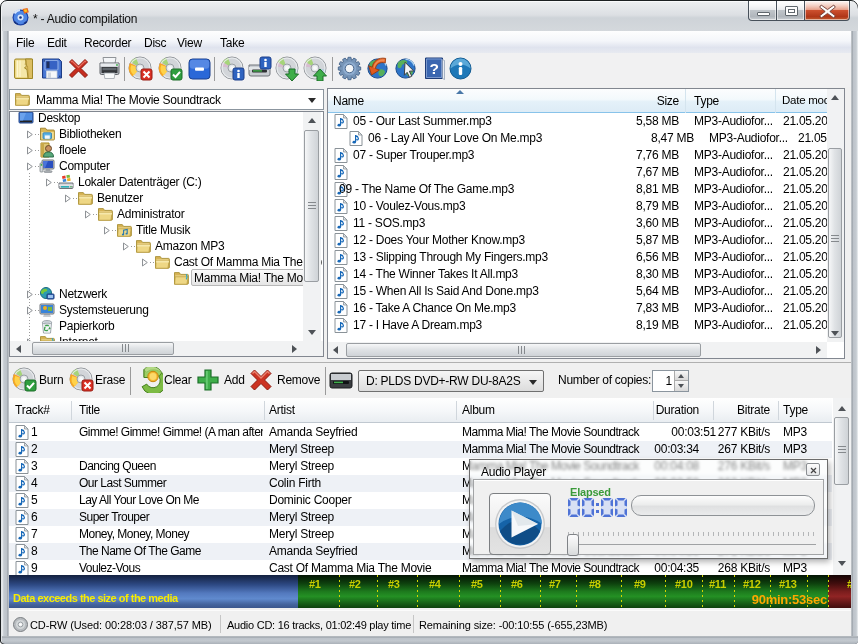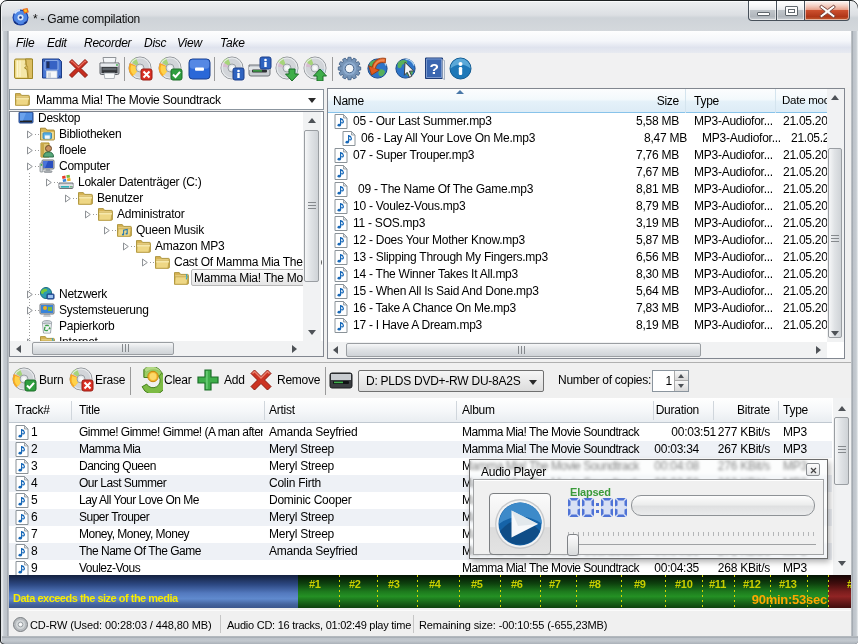--- a/index.html
+++ b/index.html
@@ -13,21 +13,21 @@
 }
 .titlebar { position:absolute; left:1px; top:1px; width:856px; height:29px;
   background:linear-gradient(180deg,#eceef0 0%,#dcdfe3 45%,#ced3d8 55%,#d4d8dc 100%);
   border-radius:7px 7px 0 0; }
 .title-text { position:absolute; left:31px; top:10px; font-size:12px; color:#101010; }
 .wbtn { position:absolute; top:0; height:20px; border:1px solid #47505a; border-top:none; box-shadow:inset 0 0 0 1px rgba(255,255,255,.55); }
 .wbtn .sheen { position:absolute; left:0; top:0; width:100%; height:9px; background:linear-gradient(180deg,rgba(255,255,255,.95),rgba(255,255,255,.35)); }
 .client { position:absolute; left:8px; top:30px; width:842px; height:606px; background:#f0f0f0; }
 .menubar { position:absolute; left:8px; top:30px; width:842px; height:22px;
   background:linear-gradient(180deg,#fefefe 0%,#f4f6fa 45%,#dfe3ee 75%,#e7eaf1 100%); }
-.menubar span { position:absolute; top:5px;font-style:italic; }
+.menubar span { position:absolute; top:5px; }
 .toolbar { position:absolute; left:8px; top:52px; width:842px; height:34px; background:#f1f1f2; }
 .tsep { position:absolute; top:56px; width:1px; height:24px; background:#9a9a9a; }
 .ticon { position:absolute; top:55px; width:25px; height:25px; }
 .panel { position:absolute; background:#fff; border:1px solid #828790; }
 .combo { position:absolute; left:8px; top:88px; width:315px; height:21px; background:#fff; border:1px solid #8b959e; }
 .sb-thumb { position:absolute; background:linear-gradient(90deg,#f6f7f8,#e0e3e6 45%,#cfd3d7); border:1px solid #9a9ea2; border-radius:2px; }
 .sb-thumbh { position:absolute; background:linear-gradient(180deg,#f6f7f8,#e0e3e6 45%,#cfd3d7); border:1px solid #9a9ea2; border-radius:2px; }
 .tri-u { width:0;height:0;border-left:4px solid transparent;border-right:4px solid transparent;border-bottom:5px solid #4e5257; position:absolute; }
 .tri-d { width:0;height:0;border-left:4px solid transparent;border-right:4px solid transparent;border-top:5px solid #4e5257; position:absolute; }
 .tri-l { width:0;height:0;border-top:4px solid transparent;border-bottom:4px solid transparent;border-right:5px solid #4e5257; position:absolute; }
@@ -53,21 +53,21 @@
 <svg class="abs" style="left:10px;top:6px" width="18" height="18" viewBox="0 0 18 18">
 <circle cx="8.5" cy="9.5" r="8" fill="#1e44a8"></circle>
 <circle cx="8.5" cy="9.5" r="6.8" fill="#4f86e4"></circle>
 <path d="M2.5 5.5 a7.5 7.5 0 0 1 5.5 -3.4" stroke="#d8e6fa" stroke-width="2" fill="none"></path>
 <circle cx="8.5" cy="9.5" r="3" fill="#d8e6fa"></circle>
 <circle cx="8.5" cy="9.5" r="1.3" fill="#16317e"></circle>
 <path d="M2.2 13.5 q1.5 2 3.5 2.6 M12 15.5 q1.8 -.8 2.8 -2" stroke="#16317e" stroke-width="1.6" fill="none"></path>
 <path d="M10.5 1 L15.5 0 L16.8 4.2 L12.3 5.8 Z" fill="#e8641e"></path>
 <path d="M11.8 1.8 L14.6 1.2 L15.3 3.5 L12.8 4.3 Z" fill="#f8c81e"></path>
 </svg>
-<span class="title-text">* - Game compilation</span>
+<span class="title-text">* - Audio compilation</span>
 </div>
 <div class="wbtn" style="left:747px;width:29px;border-radius:0 0 0 4px;background:linear-gradient(180deg,#f5f6f7 0%,#dcdfe2 45%,#bfc4c9 50%,#b0b6bc 82%,#ccd0d4 100%)">
 <div class="sheen" style="border-radius:0 0 0 0"></div>
 <div class="abs" style="left:8px;top:11px;width:13px;height:4px;background:#fdfdfd;border:1px solid #60676d;border-radius:1px"></div>
 </div>
 <div class="wbtn" style="left:775px;width:29px;background:linear-gradient(180deg,#f5f6f7 0%,#dcdfe2 45%,#bfc4c9 50%,#b0b6bc 82%,#ccd0d4 100%)">
 <div class="sheen"></div>
 <div class="abs" style="left:8px;top:5px;width:13px;height:10px;border:1px solid #60676d;border-radius:1px;background:#fdfdfd"></div>
 <div class="abs" style="left:11px;top:8px;width:7px;height:4px;border:1px solid #60676d;background:#fff"></div>
 </div>
@@ -339,21 +339,21 @@
         </svg>
         <div class="abs" style="left:102px;top:8px;width:4px;height:1px;background:repeating-linear-gradient(90deg,#9a9a9a 0 1px,rgba(0,0,0,0) 1px 3px)"></div>
         <div class="abs" style="left:106px;top:0px"><svg width="16" height="16" viewBox="0 0 16 16">
 <path d="M1.5 2.6 h4.8 l1.3 1.8 h6.9 q.9 0 .9 .9 v8 q0 .9 -.9 .9 H1.5 Z" fill="#d7b456" stroke="#a08828" stroke-width=".8"></path>
 <path d="M2.4 5.6 h11.9 v.9 H2.4 Z" fill="#f8edb6"></path>
 <path d="M2.2 6.8 H15.1 L13.9 14.2 H1.7 Z" fill="#eed785" stroke="#b19436" stroke-width=".6"></path>
 <path d="M7.6 12.4 V8.2 l3.6 -.8 v4.2" stroke="#2a7ab0" stroke-width="1.1" fill="none"></path>
 <ellipse cx="7" cy="12.5" rx="1.1" ry=".9" fill="#2a7ab0"></ellipse>
 <ellipse cx="10.6" cy="11.7" rx="1.1" ry=".9" fill="#2a7ab0"></ellipse>
 </svg></div>
-        <span class="abs" style="left:126px;top:0px">Queen Musik</span>
+        <span class="abs" style="left:126px;top:0px">Title Musik</span>
       </div>
 <div class="trow" style="left:0;top:126px;width:315px">
         <svg class="texp" style="left:112px;top:4px" width="8" height="9" viewBox="0 0 8 9">
           <path d="M1.5 1 L6.3 4.5 L1.5 8 Z" fill="#fcfcfc" stroke="#8e9296" stroke-width="1"></path>
         </svg>
         <div class="abs" style="left:121px;top:8px;width:4px;height:1px;background:repeating-linear-gradient(90deg,#9a9a9a 0 1px,rgba(0,0,0,0) 1px 3px)"></div>
         <div class="abs" style="left:125px;top:0px"><svg width="16" height="16" viewBox="0 0 16 16">
 <path d="M1.5 2.6 h4.8 l1.3 1.8 h6.9 q.9 0 .9 .9 v8 q0 .9 -.9 .9 H1.5 Z" fill="#d7b456" stroke="#a08828" stroke-width=".8"></path>
 <path d="M2.4 5.6 h11.9 v.9 H2.4 Z" fill="#f8edb6"></path>
 <path d="M2.2 6.8 H15.1 L13.9 14.2 H1.7 Z" fill="#eed785" stroke="#b19436" stroke-width=".6"></path>
@@ -464,21 +464,21 @@
 <path d="M1 .5 h8.5 L13 4 v10.5 H1 Z" fill="#fff" stroke="#8a9298" stroke-width="1"></path>
 <path d="M9.5 .5 L13 4 H9.5 Z" fill="#dce4ea" stroke="#8a9298" stroke-width=".8"></path>
 <path d="M6.6 11 V4.6 q2.4 .4 2.8 3 q-.3 2 -2 1" stroke="#1768b8" stroke-width="1.2" fill="none"></path>
 <ellipse cx="5.2" cy="11.2" rx="1.7" ry="1.35" fill="#1768b8"></ellipse>
 </svg></div>
 <span class="abs" style="left:23px;padding:0 2px">05 - Our Last Summer.mp3</span>
 <span class="abs" style="right:149px">5,58 MB</span>
 <span class="abs" style="left:366px">MP3-Audiofor...</span>
 <span class="cell" style="left:455px;width:44px">21.05.200</span>
 </div>
-<div class="lrow" style="left:8px;top:41px;width:500px">
+<div class="lrow" style="left:15px;top:41px;width:500px">
 <div class="abs" style="left:6px;top:1px"><svg width="14" height="15" viewBox="0 0 14 15">
 <path d="M1 .5 h8.5 L13 4 v10.5 H1 Z" fill="#fff" stroke="#8a9298" stroke-width="1"></path>
 <path d="M9.5 .5 L13 4 H9.5 Z" fill="#dce4ea" stroke="#8a9298" stroke-width=".8"></path>
 <path d="M6.6 11 V4.6 q2.4 .4 2.8 3 q-.3 2 -2 1" stroke="#1768b8" stroke-width="1.2" fill="none"></path>
 <ellipse cx="5.2" cy="11.2" rx="1.7" ry="1.35" fill="#1768b8"></ellipse>
 </svg></div>
 <span class="abs" style="left:23px;padding:0 2px">06 - Lay All Your Love On Me.mp3</span>
 <span class="abs" style="right:149px">8,47 MB</span>
 <span class="abs" style="left:366px">MP3-Audiofor...</span>
 <span class="cell" style="left:455px;width:44px">21.05.200</span>
@@ -506,21 +506,21 @@
 <span class="abs" style="left:366px">MP3-Audiofor...</span>
 <span class="cell" style="left:455px;width:44px">21.05.200</span>
 </div>
 <div class="lrow" style="left:0;top:92px;width:500px">
 <div class="abs" style="left:6px;top:1px"><svg width="14" height="15" viewBox="0 0 14 15">
 <path d="M1 .5 h8.5 L13 4 v10.5 H1 Z" fill="#fff" stroke="#8a9298" stroke-width="1"></path>
 <path d="M9.5 .5 L13 4 H9.5 Z" fill="#dce4ea" stroke="#8a9298" stroke-width=".8"></path>
 <path d="M6.6 11 V4.6 q2.4 .4 2.8 3 q-.3 2 -2 1" stroke="#1768b8" stroke-width="1.2" fill="none"></path>
 <ellipse cx="5.2" cy="11.2" rx="1.7" ry="1.35" fill="#1768b8"></ellipse>
 </svg></div>
-<span class="abs" style="left:28px;padding:0 2px">09 - The Name Of The Game.mp3</span>
+<span class="abs" style="left:9px;padding:0 2px">09 - The Name Of The Game.mp3</span>
 <span class="abs" style="right:149px">8,81 MB</span>
 <span class="abs" style="left:366px">MP3-Audiofor...</span>
 <span class="cell" style="left:455px;width:44px">21.05.200</span>
 </div>
 <div class="lrow" style="left:0;top:109px;width:500px">
 <div class="abs" style="left:6px;top:1px"><svg width="14" height="15" viewBox="0 0 14 15">
 <path d="M1 .5 h8.5 L13 4 v10.5 H1 Z" fill="#fff" stroke="#8a9298" stroke-width="1"></path>
 <path d="M9.5 .5 L13 4 H9.5 Z" fill="#dce4ea" stroke="#8a9298" stroke-width=".8"></path>
 <path d="M6.6 11 V4.6 q2.4 .4 2.8 3 q-.3 2 -2 1" stroke="#1768b8" stroke-width="1.2" fill="none"></path>
 <ellipse cx="5.2" cy="11.2" rx="1.7" ry="1.35" fill="#1768b8"></ellipse>
@@ -531,21 +531,21 @@
 <span class="cell" style="left:455px;width:44px">21.05.200</span>
 </div>
 <div class="lrow" style="left:0;top:126px;width:500px">
 <div class="abs" style="left:6px;top:1px"><svg width="14" height="15" viewBox="0 0 14 15">
 <path d="M1 .5 h8.5 L13 4 v10.5 H1 Z" fill="#fff" stroke="#8a9298" stroke-width="1"></path>
 <path d="M9.5 .5 L13 4 H9.5 Z" fill="#dce4ea" stroke="#8a9298" stroke-width=".8"></path>
 <path d="M6.6 11 V4.6 q2.4 .4 2.8 3 q-.3 2 -2 1" stroke="#1768b8" stroke-width="1.2" fill="none"></path>
 <ellipse cx="5.2" cy="11.2" rx="1.7" ry="1.35" fill="#1768b8"></ellipse>
 </svg></div>
 <span class="abs" style="left:23px;padding:0 2px">11 - SOS.mp3</span>
-<span class="abs" style="right:149px">3,19 MB</span>
+<span class="abs" style="right:149px">3,60 MB</span>
 <span class="abs" style="left:366px">MP3-Audiofor...</span>
 <span class="cell" style="left:455px;width:44px">21.05.200</span>
 </div>
 <div class="lrow" style="left:0;top:143px;width:500px">
 <div class="abs" style="left:6px;top:1px"><svg width="14" height="15" viewBox="0 0 14 15">
 <path d="M1 .5 h8.5 L13 4 v10.5 H1 Z" fill="#fff" stroke="#8a9298" stroke-width="1"></path>
 <path d="M9.5 .5 L13 4 H9.5 Z" fill="#dce4ea" stroke="#8a9298" stroke-width=".8"></path>
 <path d="M6.6 11 V4.6 q2.4 .4 2.8 3 q-.3 2 -2 1" stroke="#1768b8" stroke-width="1.2" fill="none"></path>
 <ellipse cx="5.2" cy="11.2" rx="1.7" ry="1.35" fill="#1768b8"></ellipse>
 </svg></div>
@@ -732,21 +732,20 @@
 <span class="abs" style="left:774px">MP3</span>
 </div>
 <div class="trkrow" style="left:0;top:43px;width:823px;background:#eef1f6;">
 <div class="abs" style="left:6px;top:1px"><svg width="14" height="15" viewBox="0 0 14 15">
 <path d="M1 .5 h8.5 L13 4 v10.5 H1 Z" fill="#fff" stroke="#8a9298" stroke-width="1"></path>
 <path d="M9.5 .5 L13 4 H9.5 Z" fill="#dce4ea" stroke="#8a9298" stroke-width=".8"></path>
 <path d="M6.6 11 V4.6 q2.4 .4 2.8 3 q-.3 2 -2 1" stroke="#1768b8" stroke-width="1.2" fill="none"></path>
 <ellipse cx="5.2" cy="11.2" rx="1.7" ry="1.35" fill="#1768b8"></ellipse>
 </svg></div>
 <span class="abs" style="left:22px">2</span>
-<span class="cell" style="left:70px;width:184px;letter-spacing:-0.5px">Mamma Mia</span>
 <span class="abs" style="left:260px">Meryl Streep</span>
 <span class="cell" style="left:453px;width:186px;letter-spacing:-0.5px">Mamma Mia! The Movie Soundtrack</span>
 <span class="abs" style="right:133px">00:03:34</span>
 <span class="abs" style="right:62px">267 KBit/s</span>
 <span class="abs" style="left:774px">MP3</span>
 </div>
 <div class="trkrow" style="left:0;top:60px;width:823px;">
 <div class="abs" style="left:6px;top:1px"><svg width="14" height="15" viewBox="0 0 14 15">
 <path d="M1 .5 h8.5 L13 4 v10.5 H1 Z" fill="#fff" stroke="#8a9298" stroke-width="1"></path>
 <path d="M9.5 .5 L13 4 H9.5 Z" fill="#dce4ea" stroke="#8a9298" stroke-width=".8"></path>
@@ -838,20 +837,21 @@
 </div>
 <div class="trkrow" style="left:0;top:162px;width:823px;">
 <div class="abs" style="left:6px;top:1px"><svg width="14" height="15" viewBox="0 0 14 15">
 <path d="M1 .5 h8.5 L13 4 v10.5 H1 Z" fill="#fff" stroke="#8a9298" stroke-width="1"></path>
 <path d="M9.5 .5 L13 4 H9.5 Z" fill="#dce4ea" stroke="#8a9298" stroke-width=".8"></path>
 <path d="M6.6 11 V4.6 q2.4 .4 2.8 3 q-.3 2 -2 1" stroke="#1768b8" stroke-width="1.2" fill="none"></path>
 <ellipse cx="5.2" cy="11.2" rx="1.7" ry="1.35" fill="#1768b8"></ellipse>
 </svg></div>
 <span class="abs" style="left:22px">9</span>
 <span class="cell" style="left:70px;width:184px;letter-spacing:-0.5px">Voulez-Vous</span>
+<span class="abs" style="left:260px">Cast Of Mamma Mia The Movie</span>
 <span class="cell" style="left:453px;width:186px;letter-spacing:-0.5px">Mamma Mia! The Movie Soundtrack</span>
 <span class="abs" style="right:133px">00:04:35</span>
 <span class="abs" style="right:62px">268 KBit/s</span>
 <span class="abs" style="left:774px">MP3</span>
 </div>
 <div class="abs" style="left:824px;top:0;width:18px;height:177px;background:#f1f2f3">
 <div class="tri-u" style="left:5px;top:8px"></div>
 <div class="sb-thumb" style="left:1px;top:19px;width:15px;height:68px"></div>
 <div class="grip3" style="left:5px;top:48px"></div>
 <div class="tri-d" style="left:5px;top:163px"></div>
@@ -894,21 +894,21 @@
 <span class="mark" style="left:838px">#14</span>
 <span class="abs" style="right:24px;top:17px;color:#ffa800;font-weight:bold;font-size:13px">90min:53sec</span>
 </div>
 <div class="abs" style="left:8px;top:609px;width:842px;height:26px;background:#f0f0f0;border-top:1px solid #fbfbfb">
 <svg class="abs" style="left:4px;top:6px" width="15" height="15" viewBox="0 0 15 15">
 <circle cx="7.5" cy="7.5" r="7" fill="#b8bcc0" stroke="#7a7e82"></circle>
 <circle cx="7.5" cy="7.5" r="4.5" fill="#d4d8da"></circle>
 <circle cx="7.5" cy="7.5" r="2.4" fill="#eceef0" stroke="#9aa0a4"></circle>
 <circle cx="7.5" cy="7.5" r="1.1" fill="#fff"></circle>
 </svg>
-<span class="abs" style="left:21px;top:8px;font-size:11px;letter-spacing:-0.1px">CD-RW (Used: 00:28:03 / 448,80 MB)</span>
+<span class="abs" style="left:21px;top:8px;font-size:11px;letter-spacing:-0.1px">CD-RW (Used: 00:28:03 / 387,57 MB)</span>
 <div class="ssep" style="left:211px"></div>
 <span class="abs" style="left:218px;top:8px;font-size:11px;letter-spacing:-0.25px">Audio CD: 16 tracks, 01:02:49 play time</span>
 <div class="ssep" style="left:404px"></div>
 <span class="abs" style="left:410px;top:8px;font-size:11px;letter-spacing:-0.1px">Remaining size: -00:10:55 (-655,23MB)</span>
 </div>
 <div class="abs" style="left:468px;top:458px;width:359px;height:100px;border:1px solid #6c6c6c;background:rgba(250,251,252,.5);-webkit-backdrop-filter:blur(1.8px);backdrop-filter:blur(1.8px);box-shadow:2px 3px 6px rgba(0,0,0,.3)">
 <span class="abs" style="left:11px;top:5px;font-size:12px">Audio Player</span>
 <div class="abs" style="left:336px;top:3px;width:14px;height:13px;background:linear-gradient(180deg,#fdfdfd,#e4e6e8);border:1px solid #8a8e92;border-radius:2px">
 <svg class="abs" style="left:3px;top:3px" width="7" height="7" viewBox="0 0 7 7">
           <path d="M1 1 L6 6 M6 1 L1 6" stroke="#444" stroke-width="1.2"></path>

